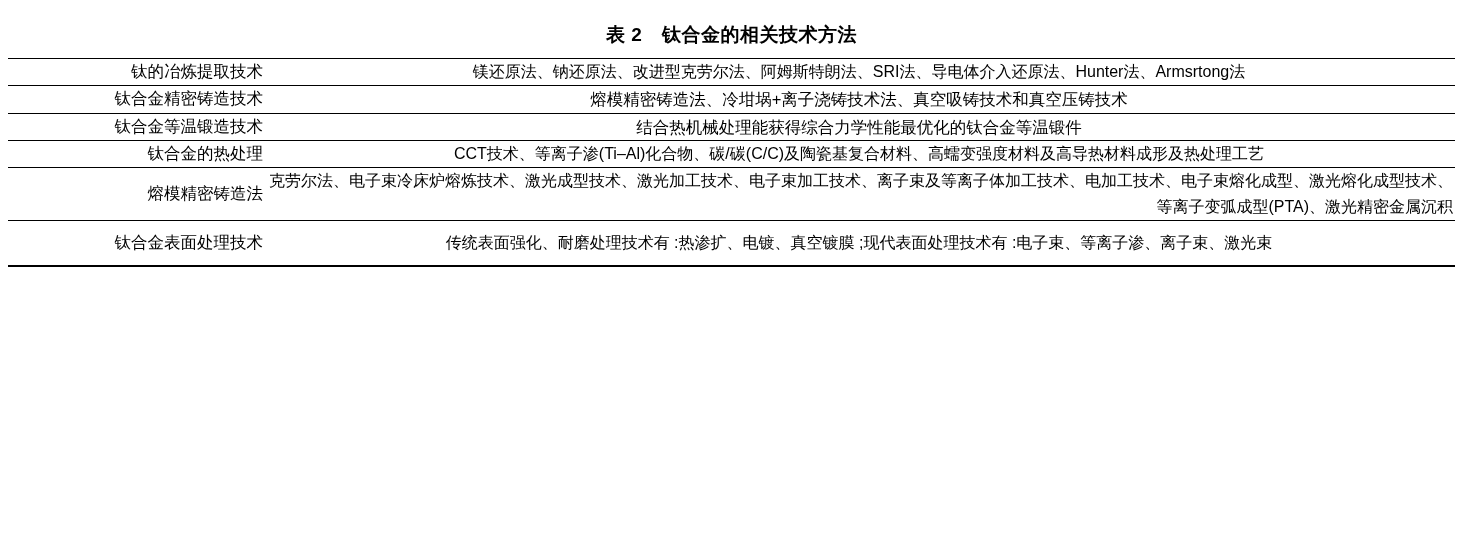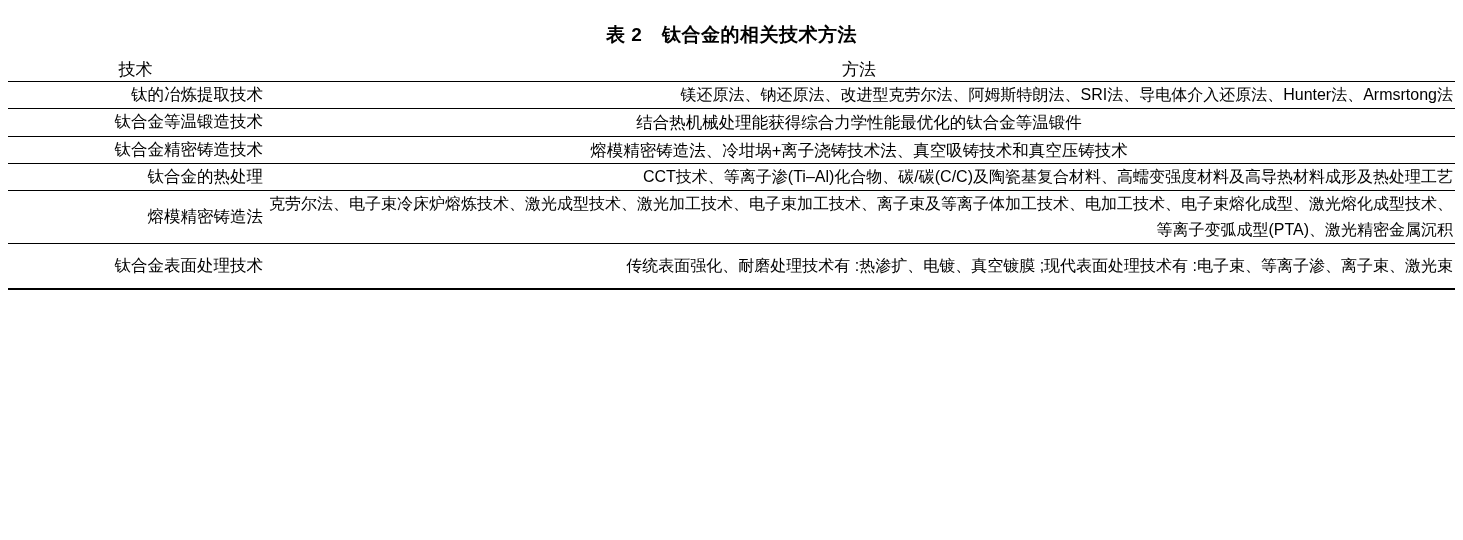--- a/index.html
+++ b/index.html
@@ -70,21 +70,20 @@
     font-size: 16.5px;
     text-align: center;
     padding: 10px 6px 10px 6px;
     line-height: 1.62;
     font-family: "Liberation Sans", "DejaVu Sans", sans-serif;
   }
   td.method.tight {
     padding-left: 2px;
     padding-right: 2px;
     font-size: 16px;
-    text-align: right;
   }
   td.method.two-line {
     text-align: right;
   }
   .lastrow td.tech,
   .lastrow td.method {
     padding-top: 9px;
     padding-bottom: 9px;
   }
 </style>
@@ -94,38 +93,34 @@
 <div class="page">
 
   <div class="table-title">表 2　钛合金的相关技术方法</div>
 
   <table class="tbl">
     <colgroup>
       <col class="col-tech">
       <col>
     </colgroup>
     <tbody>
-      <tr class="rule-top">
-        <th class="hcell">技术</th>
-        <th class="hcell">方法</th>
-      </tr>
 
       <tr class="rule-mid">
         <td class="tech">钛的冶炼提取技术</td>
         <td class="method tight">镁还原法、钠还原法、改进型克劳尔法、阿姆斯特朗法、SRI法、导电体介入还原法、Hunter法、Armsrtong法</td>
       </tr>
 
       <tr class="rule-thin">
-        <td class="tech">钛合金等温锻造技术</td>
-        <td class="method">结合热机械处理能获得综合力学性能最优化的钛合金等温锻件</td>
+        <td class="tech">钛合金精密铸造技术</td>
+        <td class="method">熔模精密铸造法、冷坩埚+离子浇铸技术法、真空吸铸技术和真空压铸技术</td>
       </tr>
 
       <tr class="rule-thin">
-        <td class="tech">钛合金精密铸造技术</td>
-        <td class="method">熔模精密铸造法、冷坩埚+离子浇铸技术法、真空吸铸技术和真空压铸技术</td>
+        <td class="tech">钛合金等温锻造技术</td>
+        <td class="method">结合热机械处理能获得综合力学性能最优化的钛合金等温锻件</td>
       </tr>
 
       <tr class="rule-thin">
         <td class="tech">钛合金的热处理</td>
         <td class="method tight">CCT技术、等离子渗(Ti–Al)化合物、碳/碳(C/C)及陶瓷基复合材料、高蠕变强度材料及高导热材料成形及热处理工艺</td>
       </tr>
 
 
       <tr class="rule-thin">
         <td class="tech">熔模精密铸造法</td>

